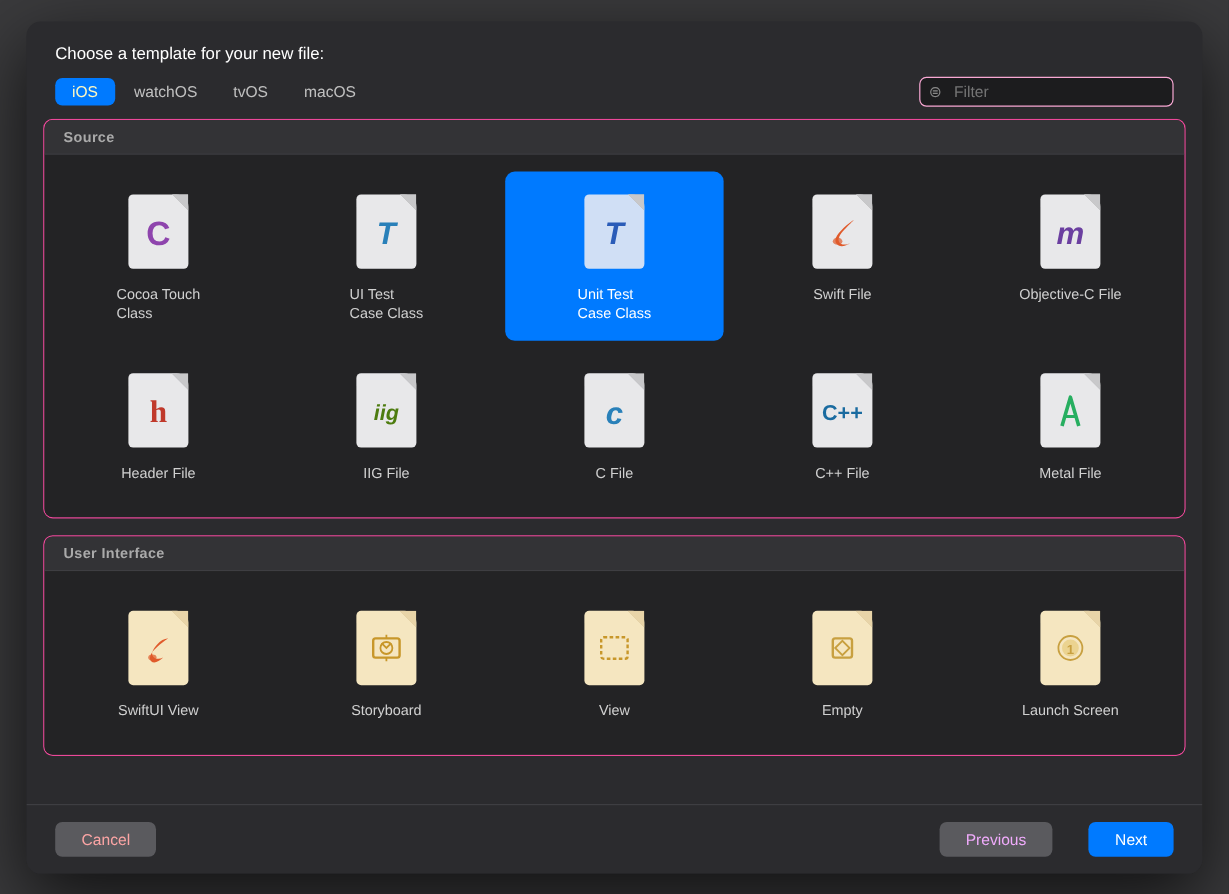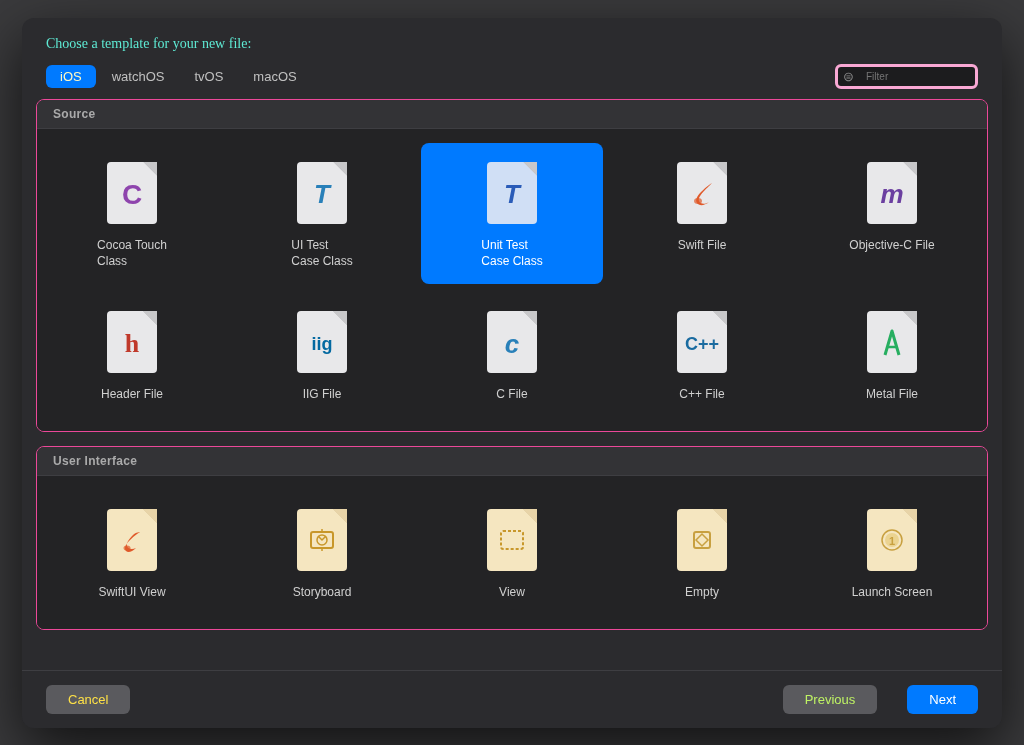--- a/index.html
+++ b/index.html
@@ -16,25 +16,24 @@
       background: #2b2b2e;
       border-radius: 12px;
       width: 980px;
       min-height: 710px;
       display: flex;
       flex-direction: column;
       overflow: hidden;
       box-shadow: 0 20px 60px rgba(0,0,0,0.7);
     }
     .dialog-title {
-      color: #5eead4;
+      color: #ffffff;
       font-size: 14px;
       padding: 18px 24px 12px 24px;
       font-weight: 400;
-      font-family: Liberation Serif, serif;
     }
     .tab-bar {
       display: flex;
       align-items: center;
       padding: 0 24px 10px 24px;
       gap: 2px;
     }
     .tab-btn {
       background: none;
       border: none;
@@ -49,26 +48,26 @@
       background: #007aff;
       color: #fef9c3;
     }
     .filter-wrap {
       margin-left: auto;
       display: flex;
       align-items: center;
     }
     .filter-input {
       background: #1c1c1e;
-      border: 3px solid #f9a8d4;
+      border: 1px solid #f9a8d4;
       border-radius: 6px;
       color: #aaa;
-      font-size: 10px;
+      font-size: 13px;
       padding: 4px 10px 4px 28px;
-      width: 143px;
+      width: 212px;
       outline: none;
       font-family: inherit;
     }
     .filter-wrap-inner {
       position: relative;
     }
     .filter-icon-wrap {
       position: absolute;
       left: 8px;
       top: 50%;
@@ -189,25 +188,25 @@
       border: none;
       border-radius: 6px;
       font-size: 13px;
       padding: 7px 22px;
       cursor: pointer;
       font-family: inherit;
       font-weight: 500;
     }
     .btn-cancel {
       background: #5a5a5e;
-      color: #fde047;
+      color: #fca5a5;
     }
     .btn-prev {
       background: #5a5a5e;
-      color: #bef264;
+      color: #f0abfc;
       cursor: not-allowed;
     }
     .btn-next {
       background: #007aff;
       color: #fff;
       margin-left: 20px;
     }
     .footer-right {
       display: flex;
       gap: 10px;
@@ -292,21 +291,21 @@
             <div class="file-doc">
               <span class="file-letter" style="color:#c0392b; font-size:26px; font-family:Georgia,serif;">h</span>
             </div>
           </div>
           <div class="item-label">Header File</div>
         </div>
 
         <div class="file-item">
           <div class="item-icon">
             <div class="file-doc">
-              <span class="file-letter" style="color:#0369a1; font-size:18px; font-weight:900;">iig</span>
+              <span class="file-letter" style="color:#4d7c0f; font-size:18px; font-style:italic; font-weight:900;">iig</span>
             </div>
           </div>
           <div class="item-label">IIG File</div>
         </div>
 
         <div class="file-item">
           <div class="item-icon">
             <div class="file-doc">
               <span class="file-letter" style="color:#2980b9; font-size:26px; font-style:italic;">c</span>
             </div>

